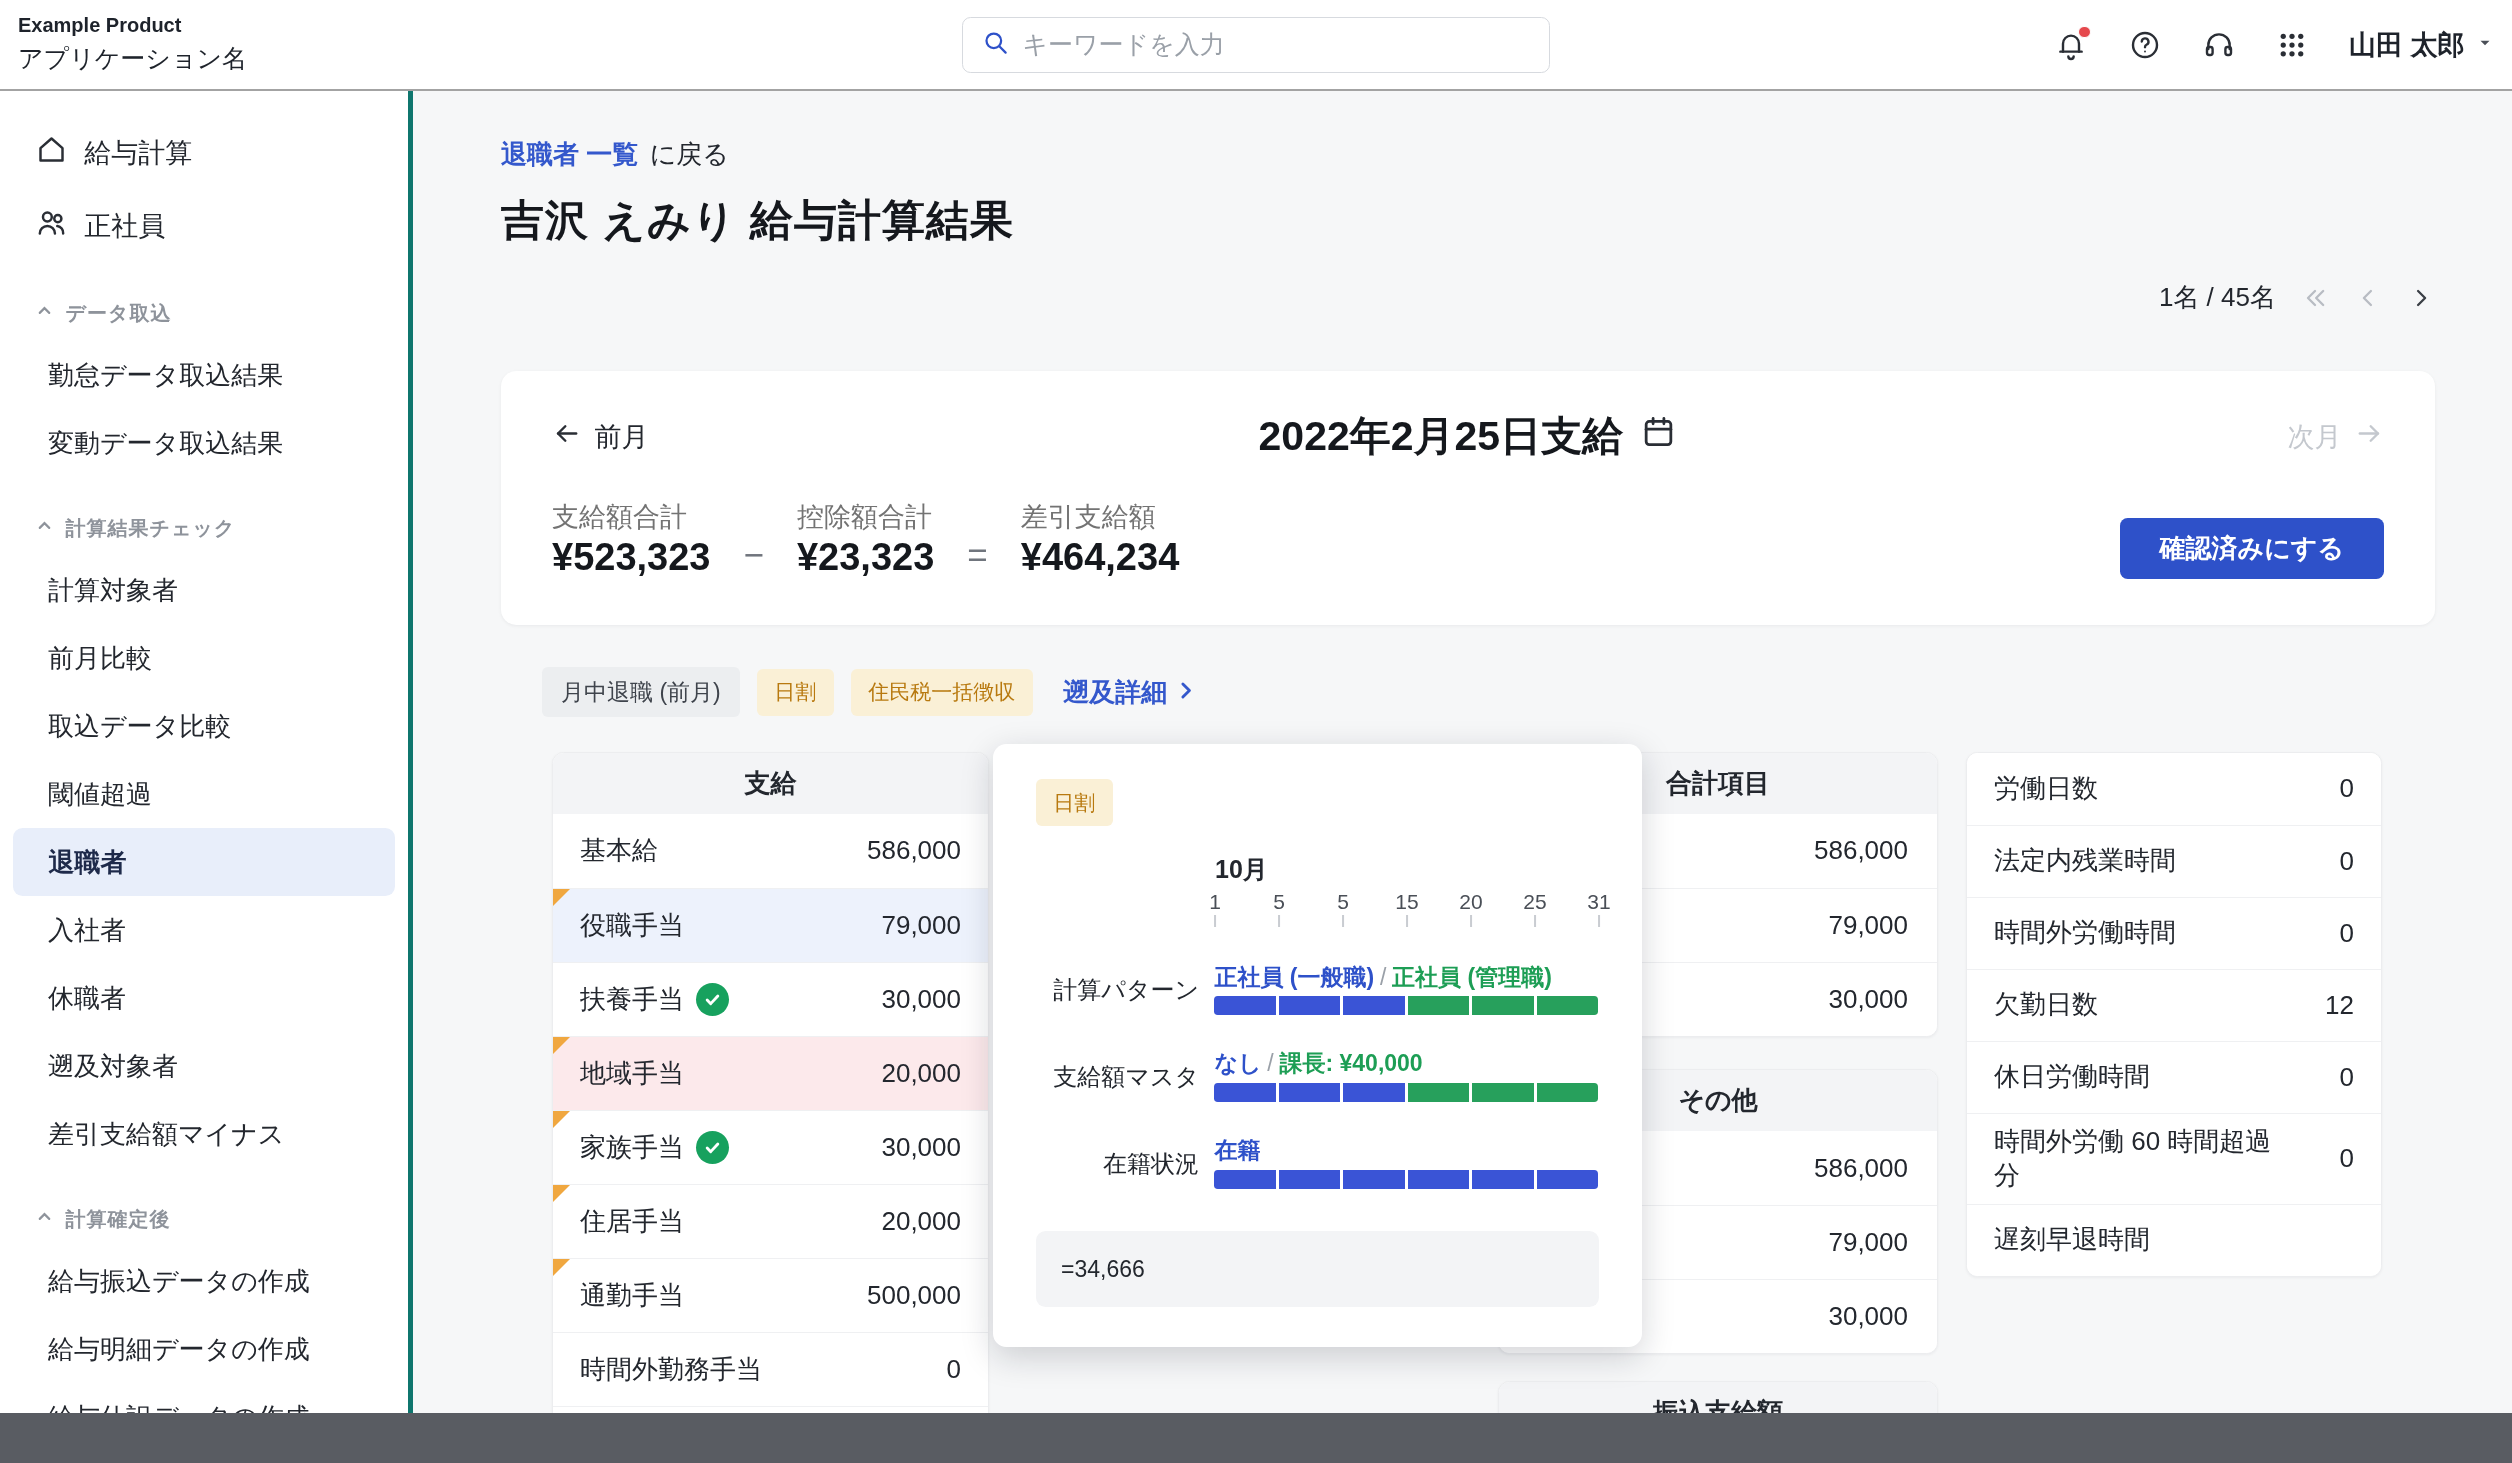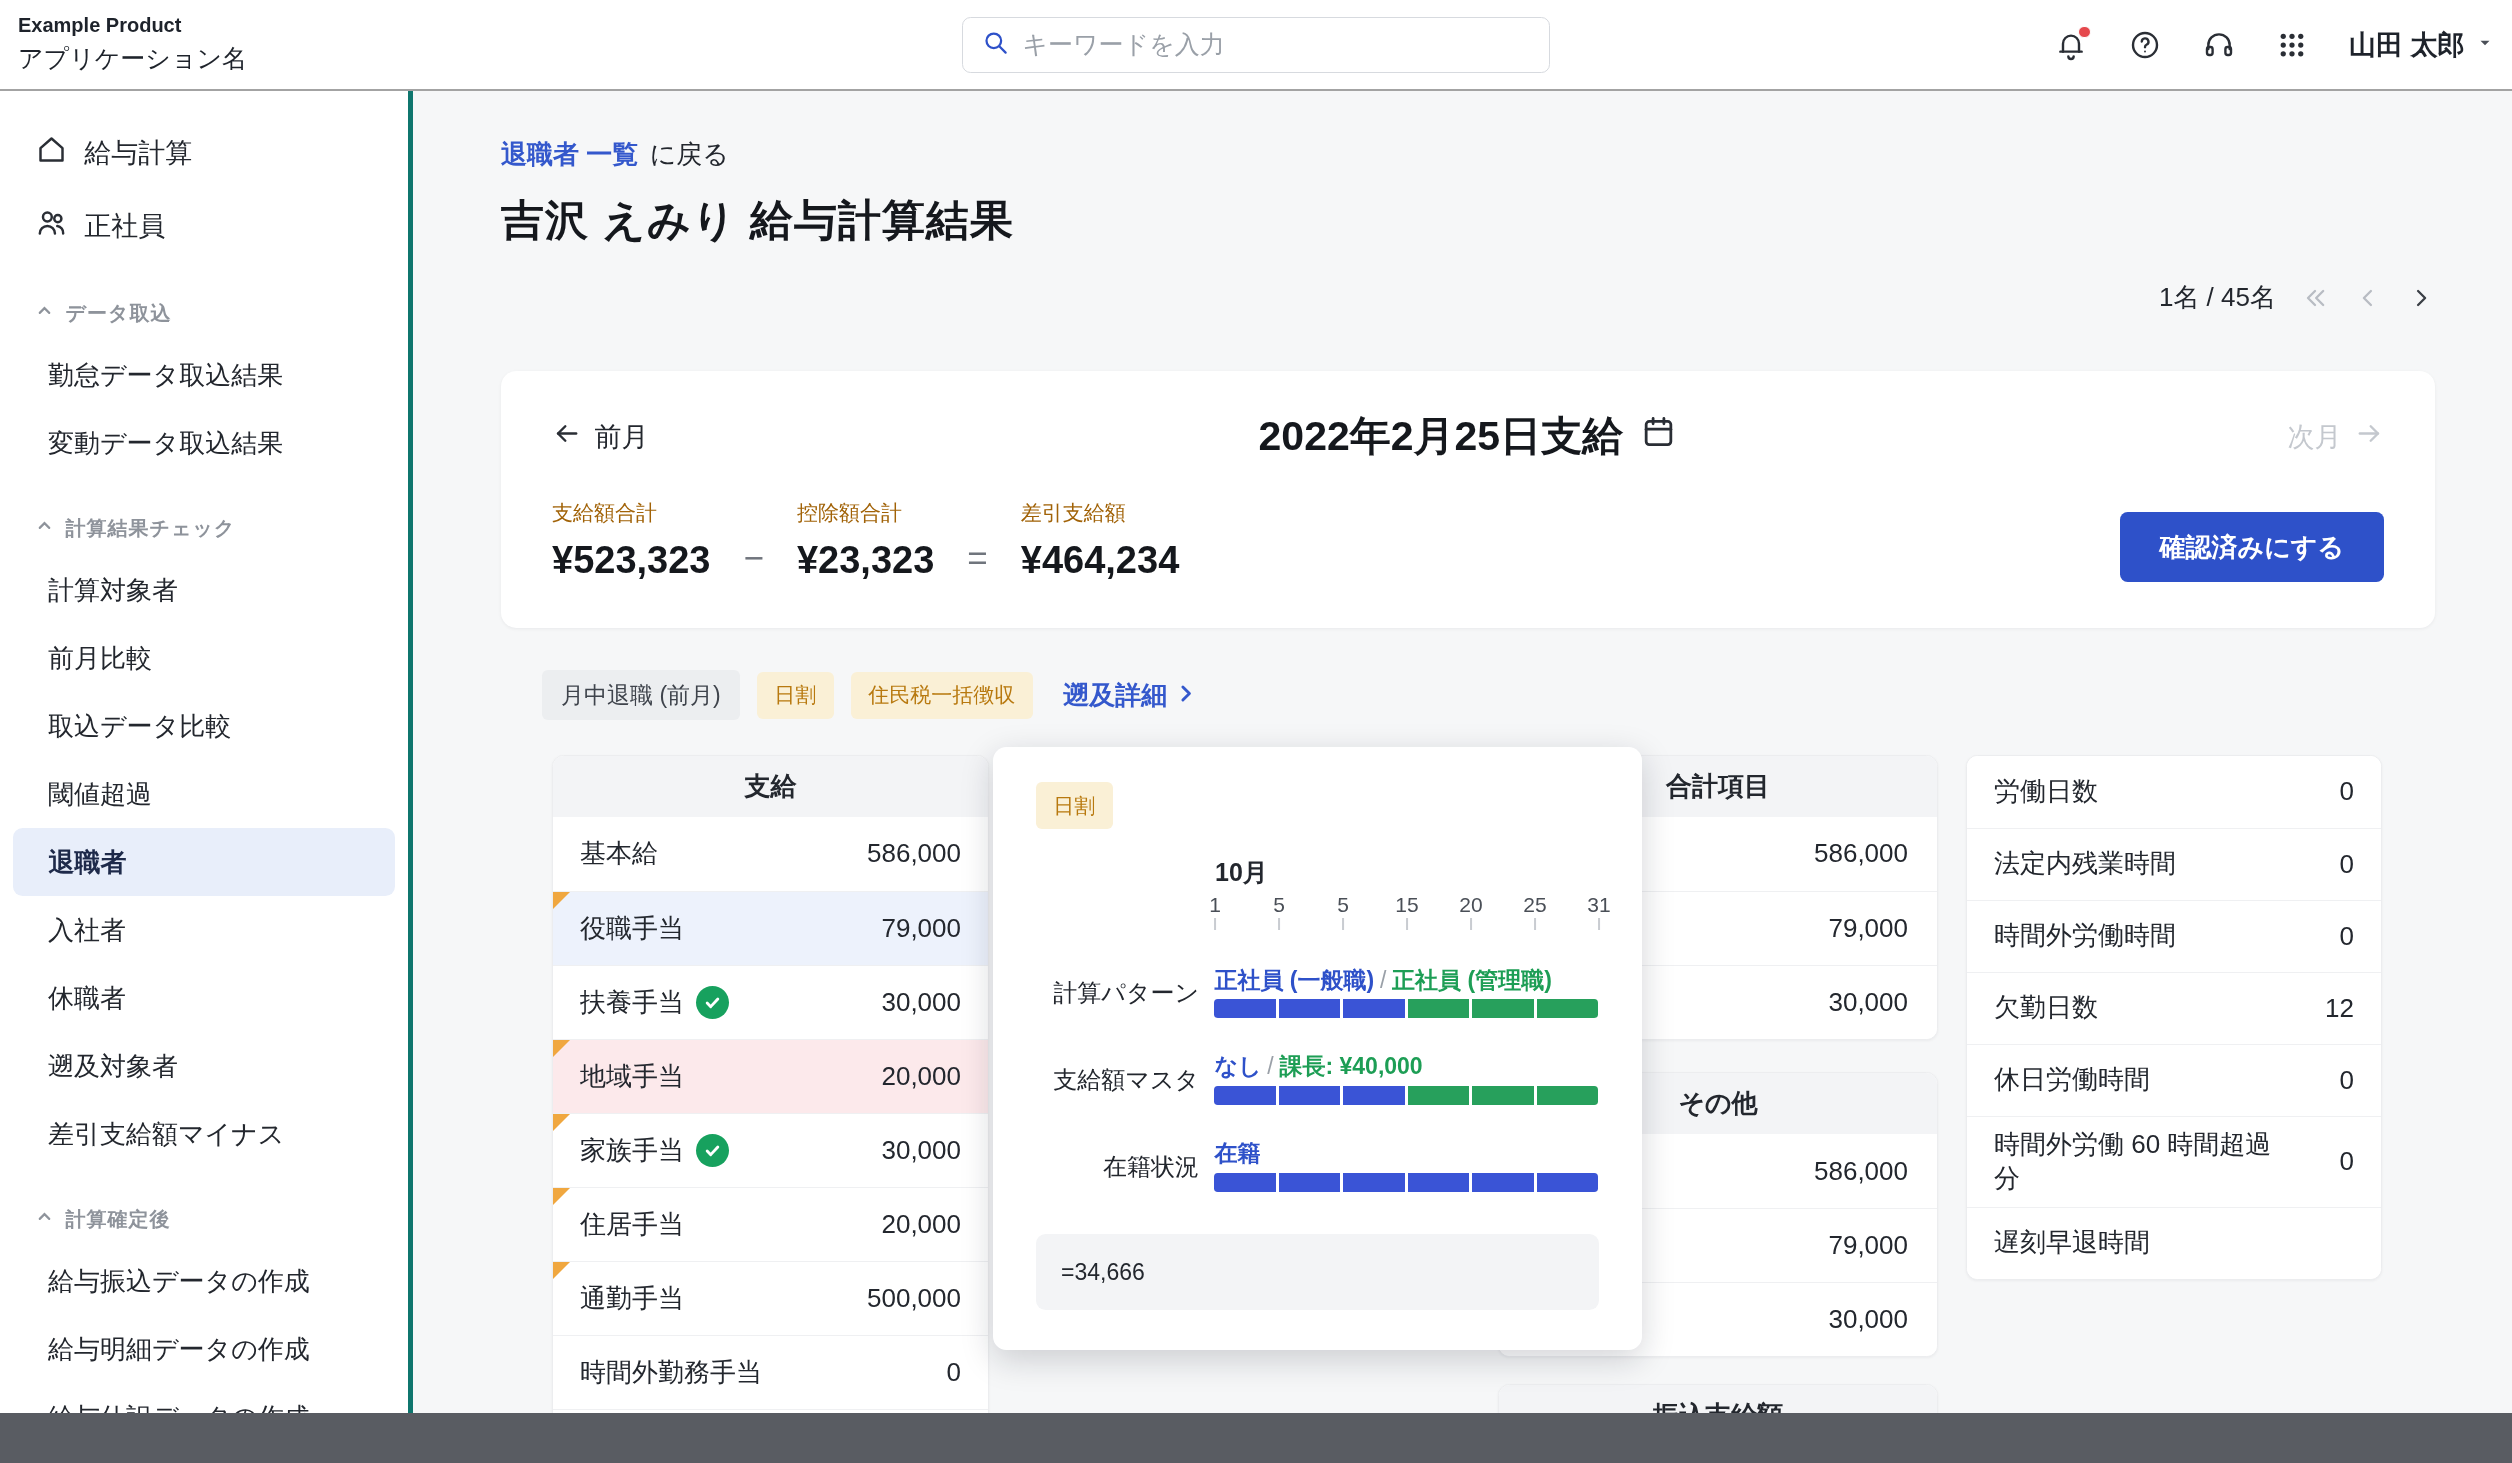--- a/index.html
+++ b/index.html
@@ -42,25 +42,25 @@
   .pager { margin-top:37px; height:31px; display:flex; justify-content:flex-end; align-items:center; gap:25px; font-size:26px; color:#23272E; }
   .pager .pic { display:flex; cursor:pointer; }
 
   
   .pay-card { margin-top:58px; background:#fff; border-radius:15.4px; padding:38px 51px 46px; box-shadow:0 1px 3.8px rgba(16,24,40,.06); }
   .pc-row1 { display:grid; grid-template-columns:1fr auto 1fr; align-items:center; }
   .pc-prev { justify-self:start; display:flex; align-items:center; gap:13.4px; font-size:27px; font-weight:500; color:#23272E; cursor:pointer; }
   .pc-date { display:flex; align-items:center; gap:17.3px; font-size:41px; font-weight:700; color:#15181D; }
   .pc-next { justify-self:end; display:flex; align-items:center; gap:13.4px; font-size:27px; color:#C4C8CE; }
   .pc-row2 { margin-top:35px; display:flex; align-items:flex-end; gap:33px; }
-  .tgrp .tl { font-size:21px; color:#a16207; margin-bottom:12px; }
+  .tgrp .tl { font-size:27px; color:#737373; margin-bottom:1px; }
   .tgrp .tv { font-size:38px; font-weight:700; color:#15181D; }
   .op { font-size:35px; color:#70757D; padding-bottom:3.8px; }
   .spacer { flex:1; }
-  .confirm-btn { height:70px; padding:0 40px; background:#2E51C9; color:#fff; font-size:26px; font-weight:700;
+  .confirm-btn { height:61px; padding:0 40px; background:#2E51C9; color:#fff; font-size:26px; font-weight:700;
     border:none; border-radius:7.7px; cursor:pointer; font-family:inherit; }
 
   
   .tags-row { margin-top:42px; margin-left:41px; display:flex; align-items:center; gap:17.3px; }
   .chip { display:inline-flex; align-items:center; border-radius:5.8px; white-space:nowrap; }
   .chip-gray { background:#ECEEF0; color:#3F444C; font-size:23px; padding:9.6px 19px; }
   .chip-orange { background:#FAF0D6; color:#B8790F; font-size:21px; font-weight:500; padding:9.6px 17.3px; }
   .retro { margin-left:13.4px; display:flex; align-items:center; gap:7.7px; color:#3458CC; font-size:26px; font-weight:700; cursor:pointer; }
 
   

